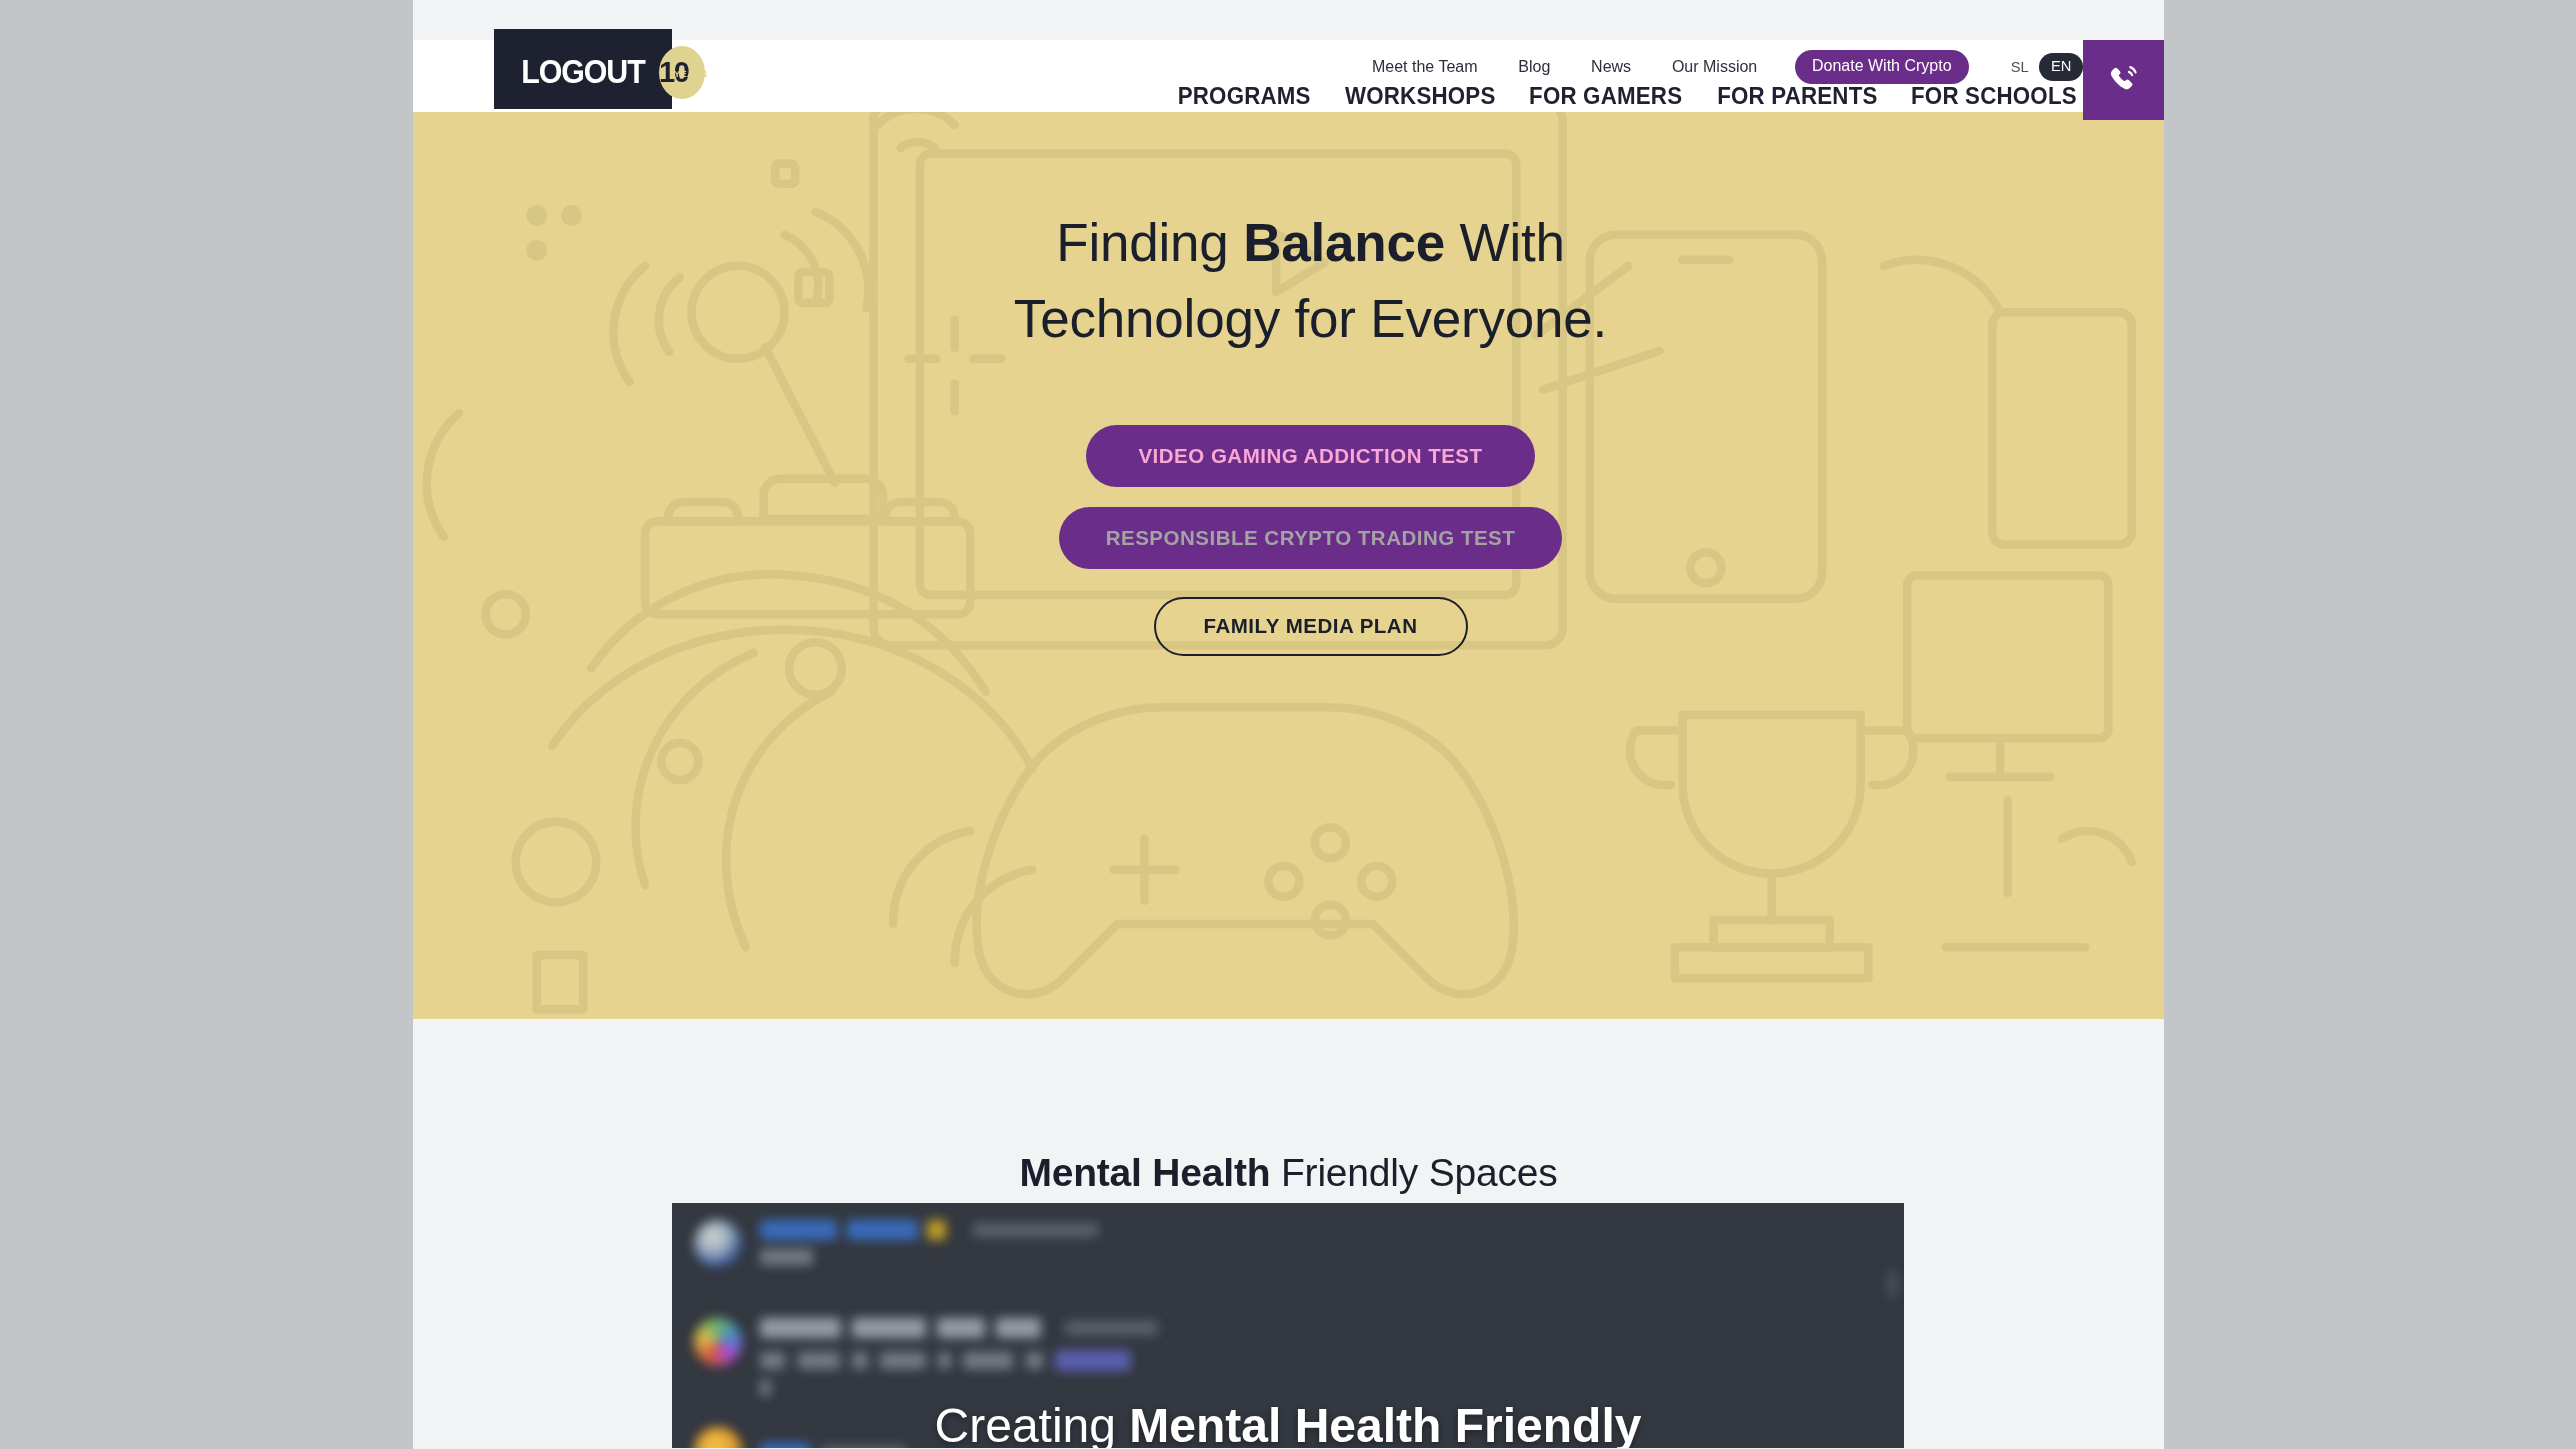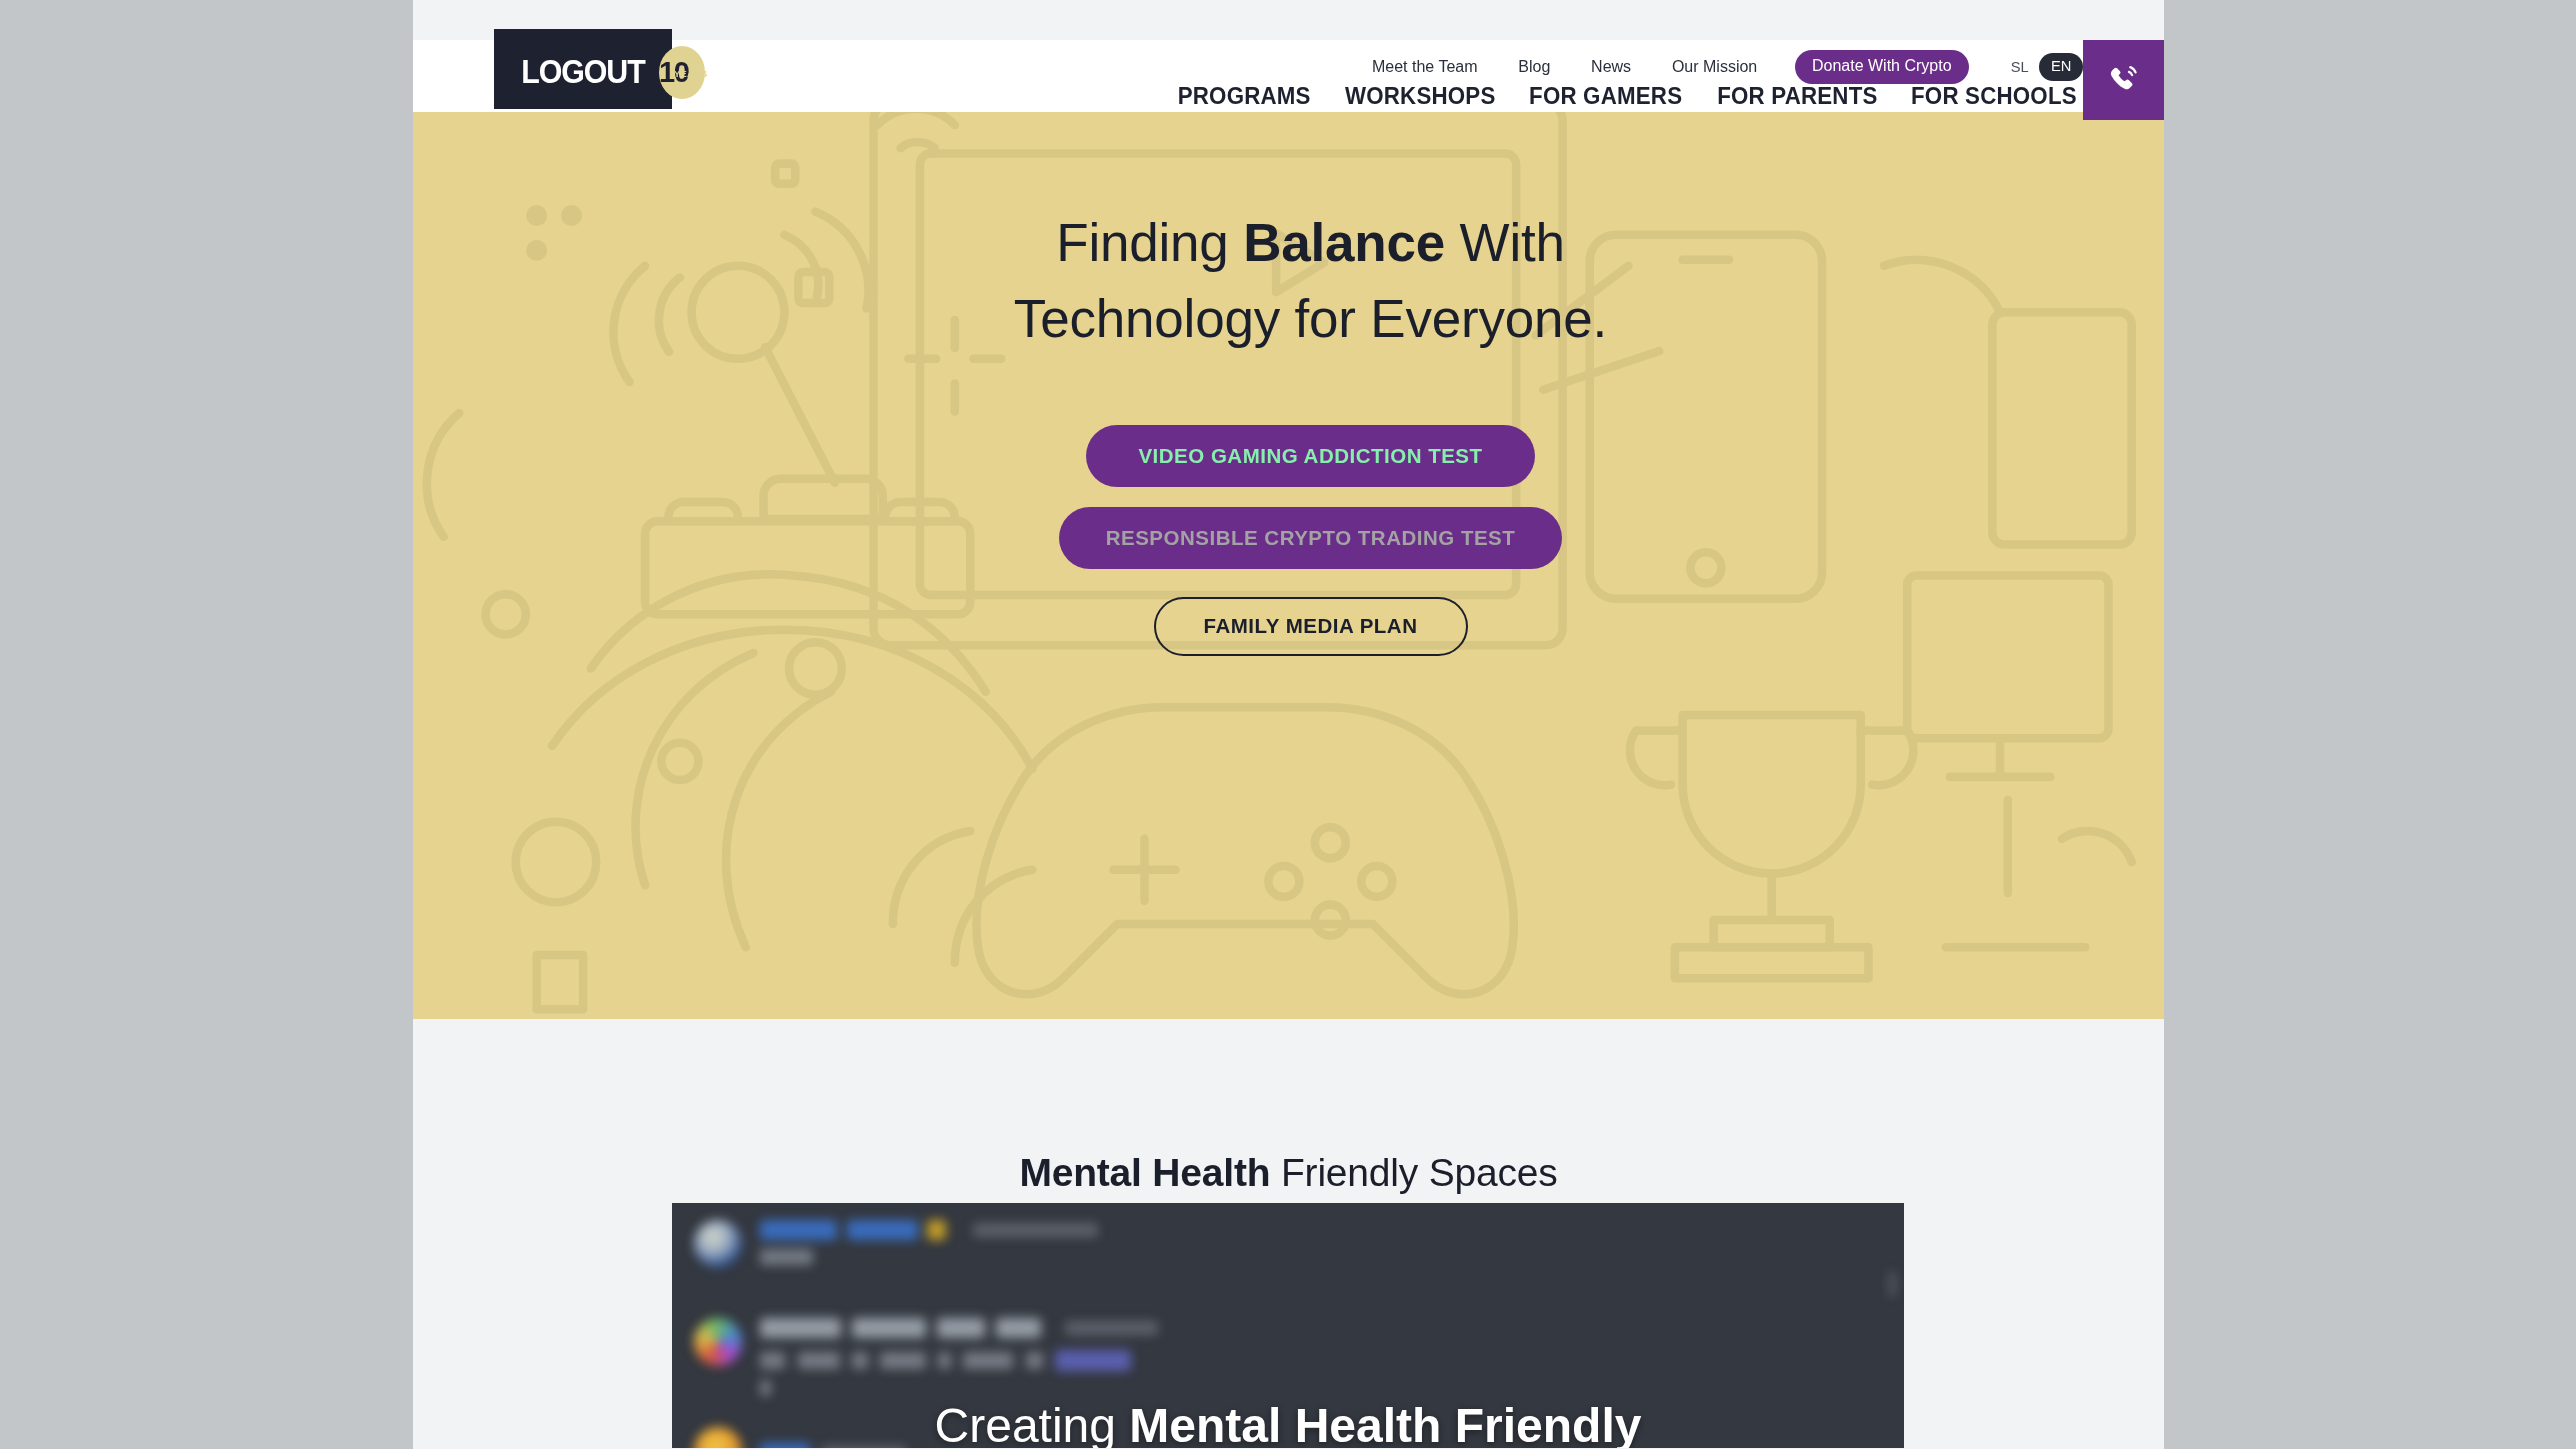--- a/index.html
+++ b/index.html
@@ -171,21 +171,21 @@
     font-weight:bold;
     font-size:20.5px;
     letter-spacing:0.5px;
     border-radius:773px;
     cursor:pointer;
     white-space:nowrap;
   }
   #cta-1 {
     margin-top:67px;
     width:449px; height:62px;
-    background:#6b2d8a; color:#86efac;
+    background:#6b2d8a; color:#f9a8d4;
   }
   #cta-2 {
     margin-top:20px;
     width:503px; height:62px;
     background:#6b2d8a; color:#a3a3a3;
   }
   #cta-3 {
     margin-top:28px;
     width:314px; height:59px;
     background:transparent;

